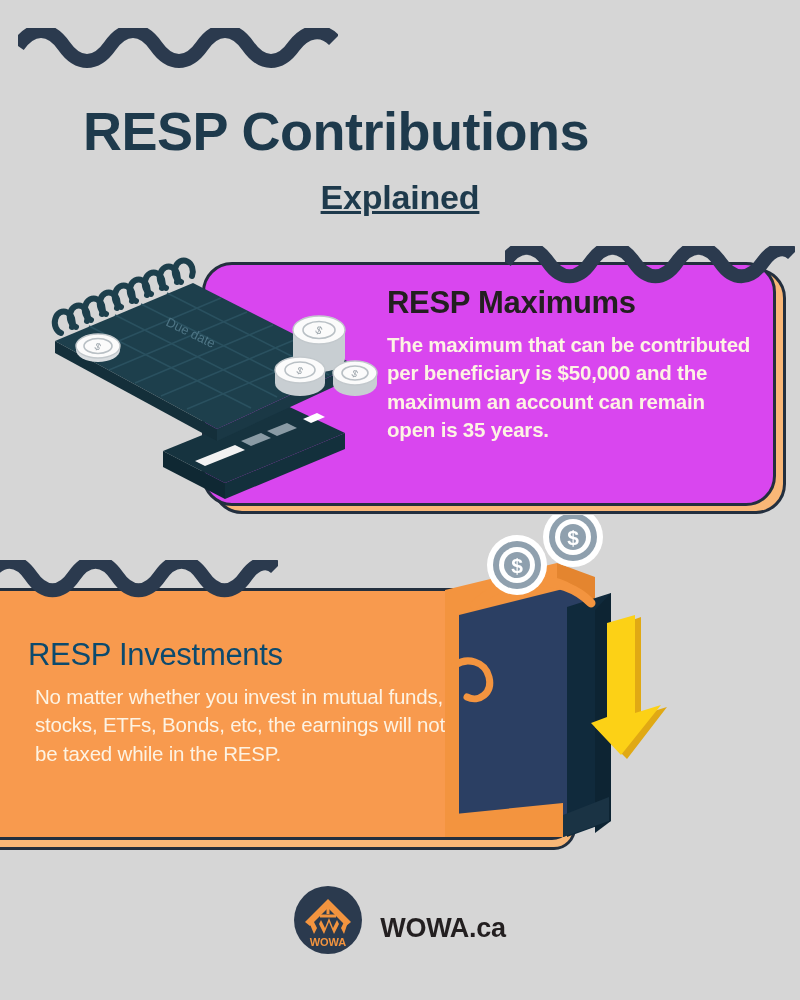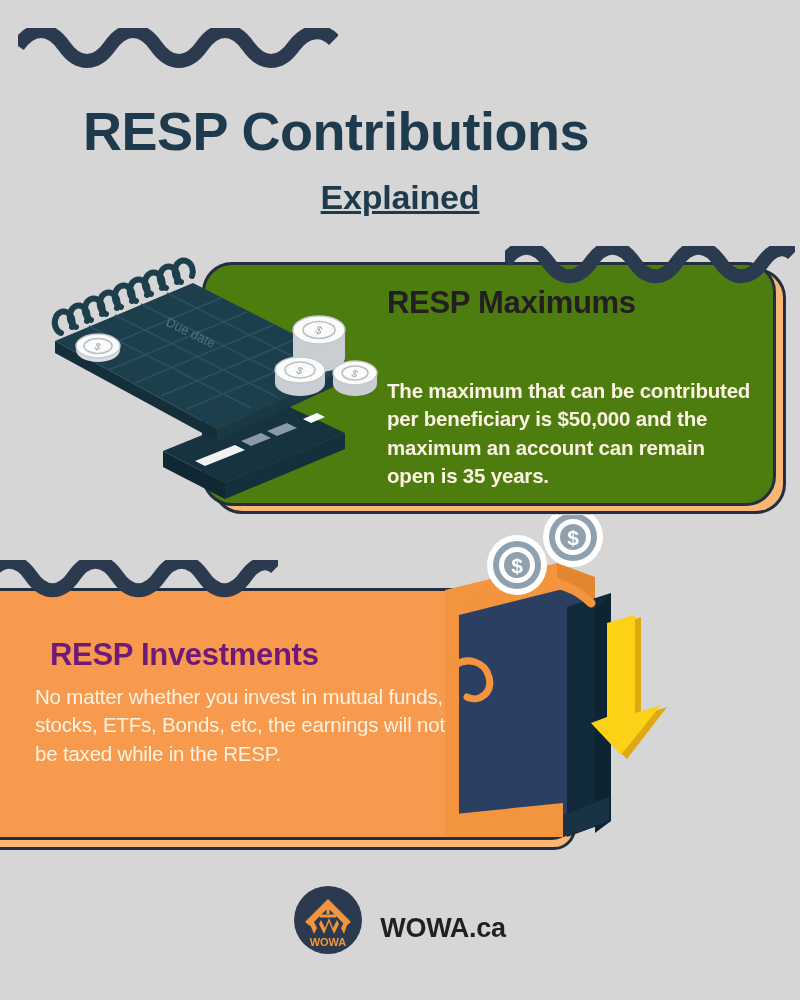--- a/index.html
+++ b/index.html
@@ -26,48 +26,47 @@
     font-size:34px;font-weight:bold;color:#1e3a4c;letter-spacing:-0.2px;text-decoration:underline;
   }
 
   
   .card1-shadow{
     position:absolute;left:212px;top:268px;width:568px;height:240px;
     background:#f9b777;border:3px solid #232f3e;border-radius:30px;
   }
   .card1{
     position:absolute;left:202px;top:262px;width:568px;height:238px;
-    background:#4d7c0f;border:3px solid #232f3e;border-radius:30px;
+    background:#d946ef;border:3px solid #232f3e;border-radius:30px;
   }
   .card1 .h{
     position:absolute;left:182px;top:20px;
     font-size:31px;font-weight:bold;color:#231f20;letter-spacing:-0.3px;
   }
   .card1 .p{
     position:absolute;left:182px;top:66px;width:368px;
     font-size:20.5px;font-weight:bold;color:#fdf3e3;line-height:1.38;
     letter-spacing:-0.2px;
-    margin-top:46px;
   }
 
   
   .wave-c1{position:absolute;left:505px;top:246px;width:290px;height:46px;}
 
   
   .card2-shadow{
     position:absolute;left:-20px;top:596px;width:590px;height:248px;
     background:#f9b777;border:3px solid #232f3e;border-radius:0 22px 22px 0;
   }
   .card2{
     position:absolute;left:-20px;top:588px;width:588px;height:246px;
     background:#f89a4e;border:3px solid #232f3e;border-radius:0 22px 22px 0;
   }
   .card2 .h{
-    position:absolute;left:67px;top:46px;
-    font-size:31px;font-weight:bold;color:#701a75;letter-spacing:-0.3px;
+    position:absolute;left:45px;top:46px;
+    font-size:31px;font-weight:normal;color:#0c4a6e;letter-spacing:-0.3px;
   }
   .card2 .p{
     position:absolute;left:52px;top:92px;width:420px;
     font-size:20.5px;font-weight:normal;color:#fdf3e3;line-height:1.38;
     letter-spacing:-0.2px;
   }
   .wave-c2{position:absolute;left:-12px;top:560px;width:290px;height:46px;}
 
   
   .ill-cal{position:absolute;left:45px;top:255px;width:340px;height:265px;}

